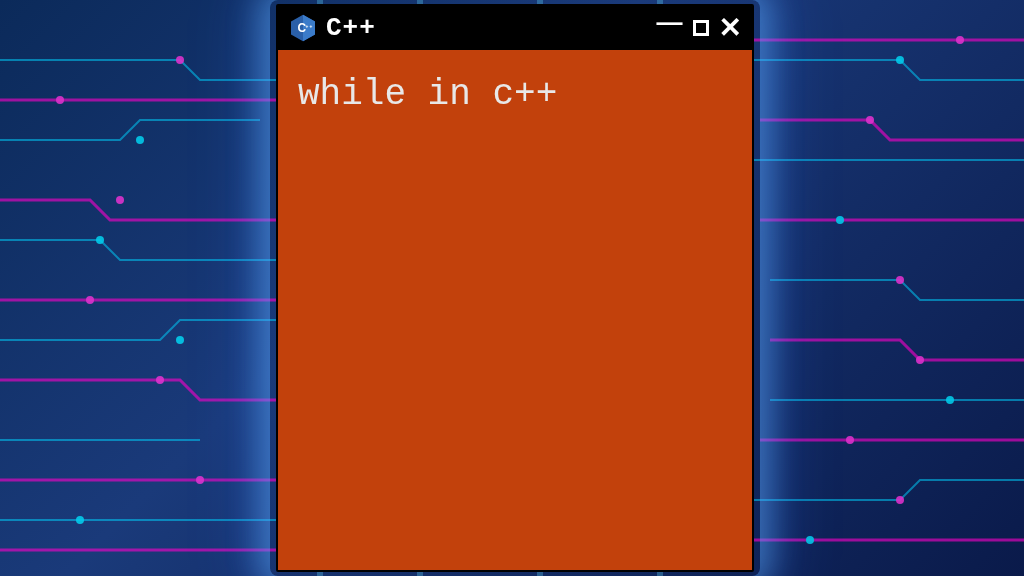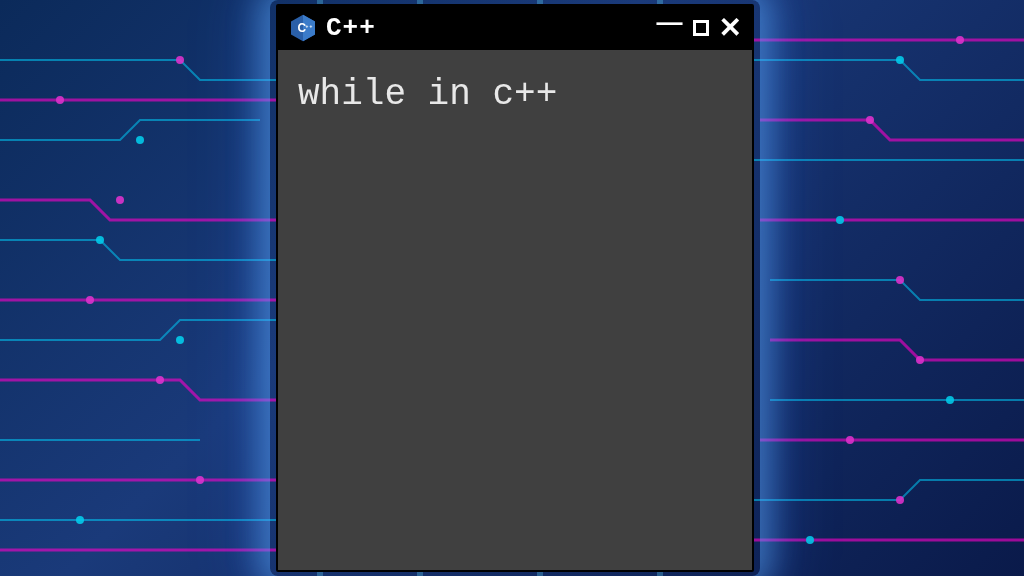--- a/index.html
+++ b/index.html
@@ -80,21 +80,21 @@
     .ctrl-min { position: relative; top: -6px; }
     .ctrl-max {
       width: 16px;
       height: 16px;
       border: 3px solid #fff;
       display: inline-block;
     }
     .ctrl-close { font-size: 28px; }
     .window-body {
       flex: 1;
-      background: #404040;
+      background: #c2410c;
       padding: 24px 20px;
     }
     .body-text {
       color: #e8e8e8;
       font-size: 36px;
       font-family: 'Courier New', monospace;
       letter-spacing: 0px;
     }
   </style>
 </head>

